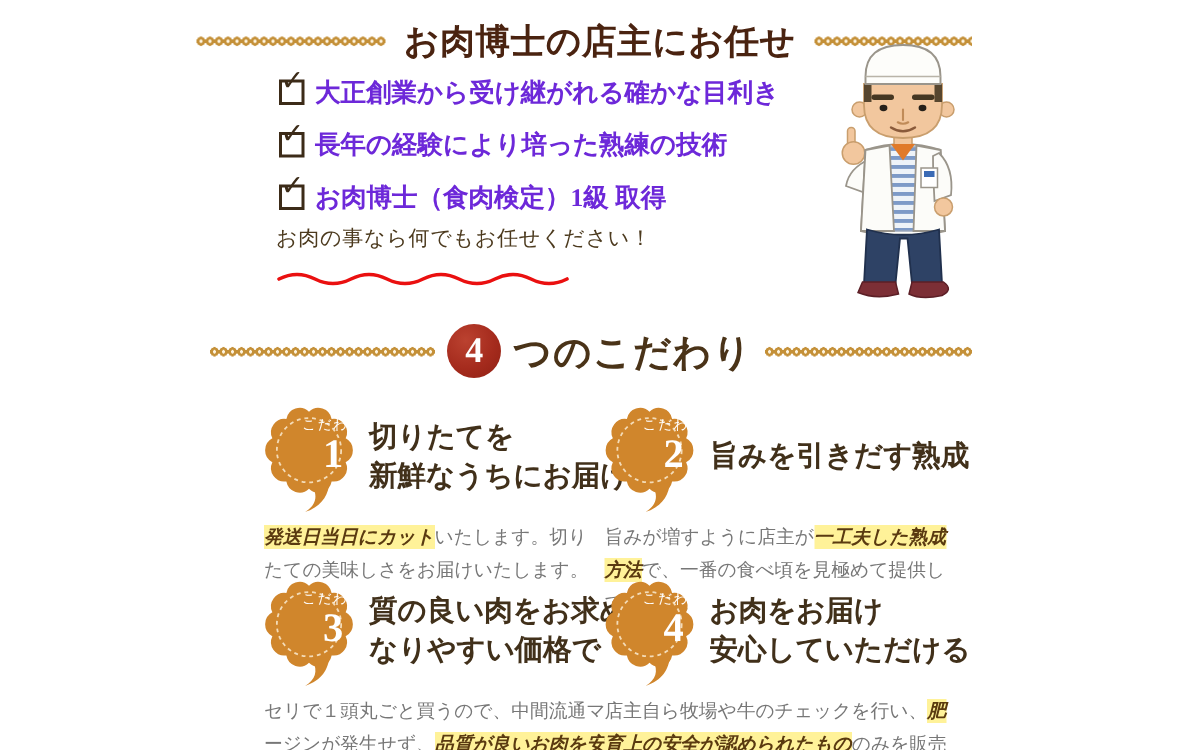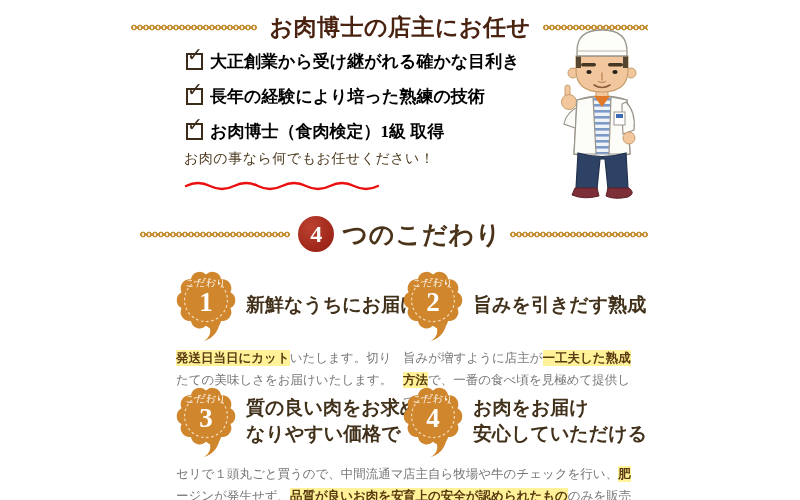--- a/index.html
+++ b/index.html
@@ -20,21 +20,21 @@
     font-family:"Liberation Serif","DejaVu Serif",serif;font-weight:bold;
     font-size:23px;color:#4a2310;letter-spacing:0.5px;white-space:nowrap;
   }
   
   .checklist{position:absolute;top:50px;left:186px;}
   .check-item{display:flex;align-items:center;margin-bottom:12px;height:23px;}
   .checkbox{position:relative;width:13px;height:13px;border:2px solid #3c2b18;margin-right:7px;flex:0 0 auto;}
   .checkbox .tick{position:absolute;left:-1px;top:-10px;font-size:19px;line-height:1;color:#3c2b18;font-weight:bold;}
   .check-label{
     font-family:"Liberation Serif","DejaVu Serif",serif;font-weight:bold;
-    font-size:17px;color:#000000;white-space:nowrap;
+    font-size:17px;color:#6d28d9;white-space:nowrap;
   }
   
   .message{
     position:absolute;top:150px;left:184px;
     font-family:"Liberation Serif","DejaVu Serif",serif;
     font-size:14px;color:#4c3a1e;letter-spacing:0.5px;white-space:nowrap;
   }
   .wave{position:absolute;top:179px;left:184px;}
   
   .chef{position:absolute;top:26px;left:522px;width:160px;height:180px;}
@@ -53,33 +53,33 @@
   }
   
   .k-item{position:absolute;width:228px;}
   .k-item.pos1{left:176px;top:266px;}
   .k-item.pos2{left:403px;top:266px;width:237px;}
   .k-item.pos3{left:176px;top:382px;}
   .k-item.pos4{left:403px;top:382px;width:237px;}
   .k-top{display:flex;align-items:center;gap:10px;min-height:78px;}
   .badge{position:relative;width:60px;height:78px;flex:0 0 auto;}
   .badge svg{position:absolute;left:0;top:0;}
-  .badge-inner{position:absolute;left:0;top:13px;width:60px;text-align:center;color:#fff;}
+  .badge-inner{position:absolute;left:16px;top:13px;width:60px;text-align:center;color:#fff;}
   .badge-label{display:block;font-size:9px;letter-spacing:1px;line-height:1;}
   .badge-num{
     display:block;font-family:"Liberation Serif","DejaVu Serif",serif;
     font-weight:bold;font-size:27px;line-height:1.05;
   }
   .k-heading{
     font-family:"Liberation Serif","DejaVu Serif",serif;font-weight:bold;
     font-size:19px;line-height:1.35;color:#41301a;white-space:nowrap;
   }
   .k-heading span{display:block;}
   .k-body{margin:4px 0 0 0;font-size:12.5px;line-height:1.75;color:#777;}
-  .k-body mark{background:#fff299;color:#5a3a10;font-weight:bold;padding:1px 0;}
+  .k-body mark{background:#fff299;color:#5a3a10;font-weight:bold;padding:1px 0;font-style:italic;}
 </style>
 </head>
 <body>
 
 <div class="canvas">
 
   <div class="header1">
     <div class="chain"></div>
     <div class="title1">お肉博士の店主にお任せ</div>
     <div class="chain"></div>
@@ -181,20 +181,21 @@
           <path d="M35 6 A10.5 10.5 0 0 1 52.6 11.7 A10.5 10.5 0 0 1 63.5 26.7 A10.5 10.5 0 0 1 63.5 45.3 A10.5 10.5 0 0 1 52.6 60.3 A10.5 10.5 0 0 1 35 66 A10.5 10.5 0 0 1 17.4 60.3 A10.5 10.5 0 0 1 6.5 45.3 A10.5 10.5 0 0 1 6.5 26.7 A10.5 10.5 0 0 1 17.4 11.7 A10.5 10.5 0 0 1 35 6 Z" fill="#d0862c"></path>
           <path d="M38 64 C 42 73 40 79 32 84 C 45 80 50 71 51 61 Z" fill="#d0862c"></path>
           <circle cx="35" cy="36" r="25" fill="none" stroke="#f4dcb8" stroke-width="1.4" stroke-dasharray="3 3"></circle>
         </svg>
         <div class="badge-inner">
           <span class="badge-label">こだわり</span>
           <span class="badge-num">1</span>
         </div>
       </div>
       <div class="k-heading">
+        <span>切りたてを</span>
         <span>新鮮なうちにお届け</span>
       </div>
     </div>
     <p class="k-body"><span></span><mark>発送日当日にカット</mark><span>いたします。切りたての美味しさをお届けいたします。</span></p>
   </div>
 
   <div class="k-item pos2">
     <div class="k-top">
       <div class="badge">
         <svg width="60" height="82" viewBox="0 0 70 88">

